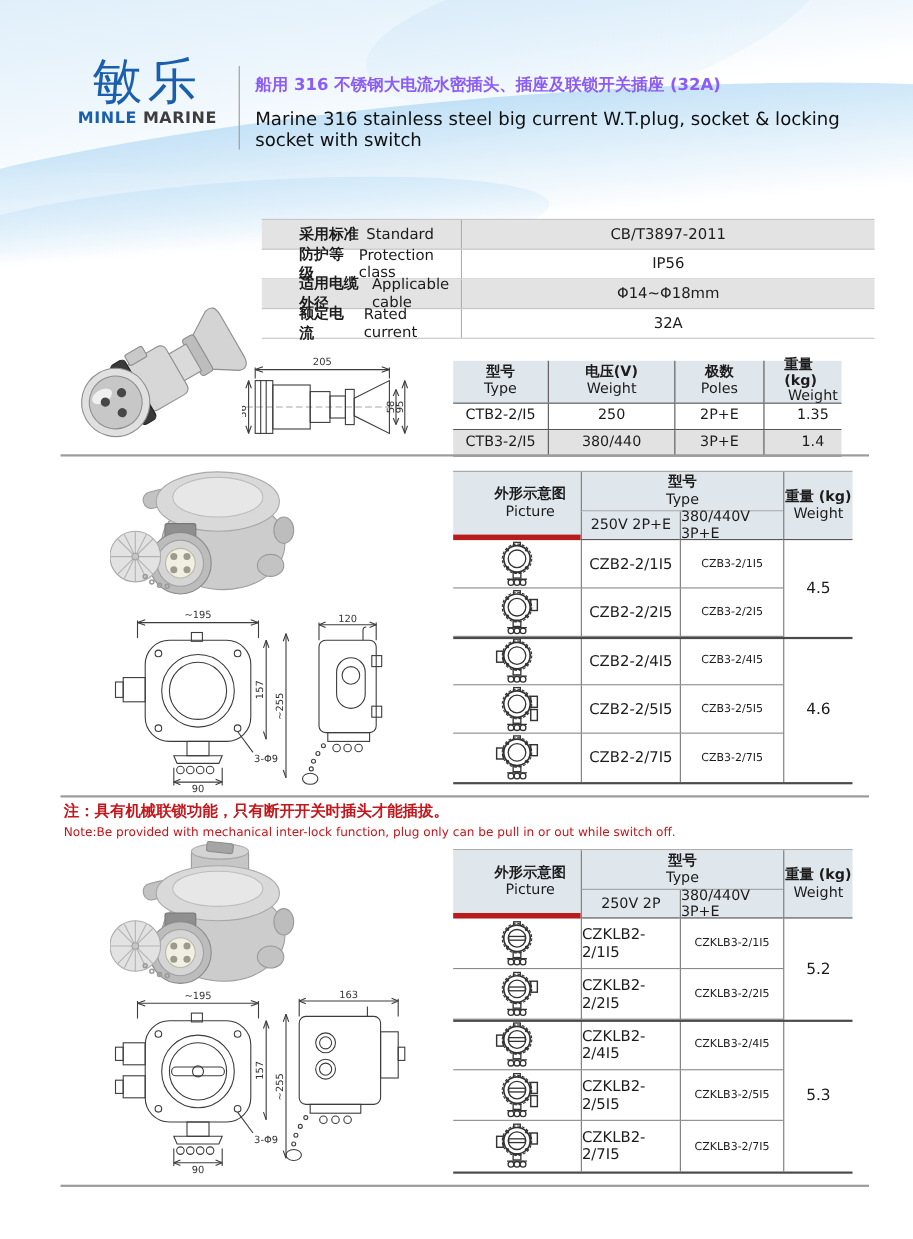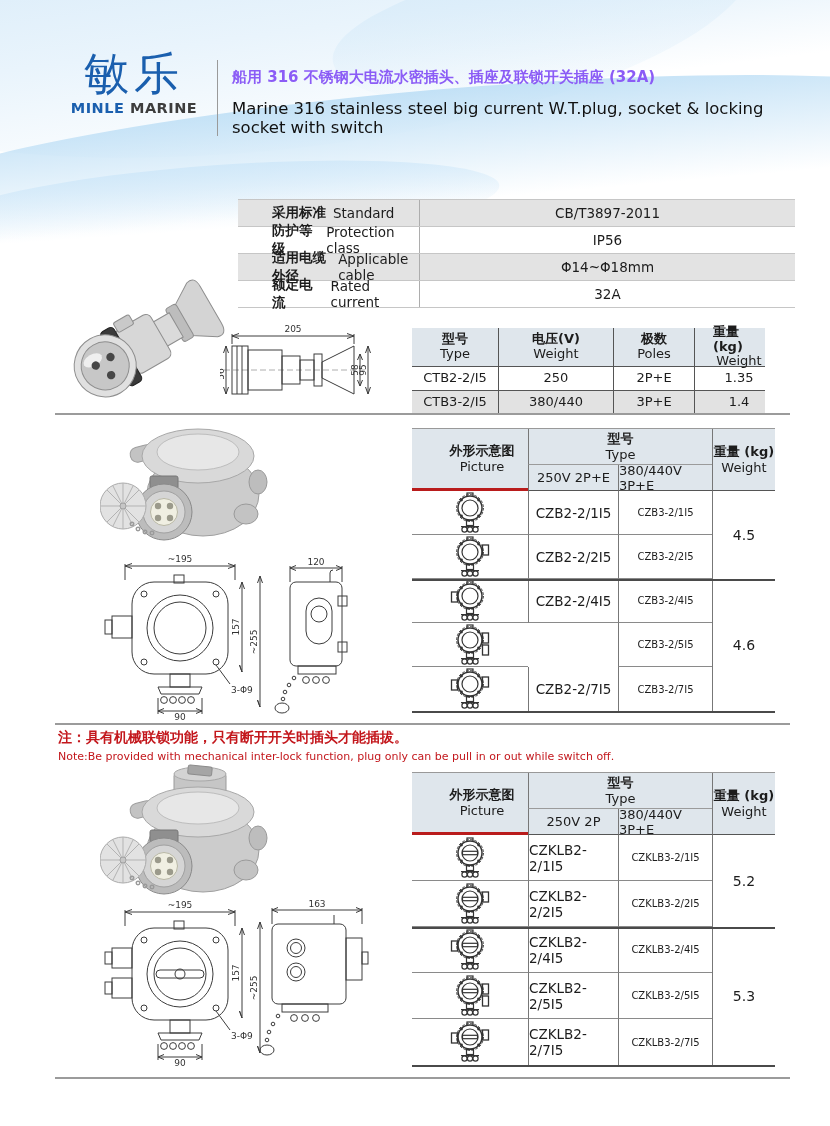--- a/index.html
+++ b/index.html
@@ -44,21 +44,21 @@
   
   .sec-div{position:absolute;left:55px;width:735px;height:2px;background:#9b9b9b;}
   
   .gtab{position:absolute;left:412px;display:grid;grid-template-columns:116px 90px 94px 63px;
         font-size:13px;border-top:1px solid #999;border-bottom:2px solid #4a4a4a;}
   .t2{top:428px;grid-template-rows:36px 26px repeat(5,44px);}
   .t3{top:772px;grid-template-rows:36px 26px repeat(5,46px);}
   .gtab .cell{display:flex;align-items:center;justify-content:center;}
   .gtab .col{flex-direction:column;line-height:1.2;}
   .gtab .h{background:#dfe6ec;}
-  .h-pic{grid-area:1/1/3/2;border-bottom:3px solid #b91c1c;padding-left:24px;}
+  .h-pic{grid-area:1/1/3/2;border-bottom:5px solid #b91c1c;padding-left:24px;}
   .h-type{grid-area:1/2/2/4;border-left:1px solid #777;border-bottom:1px solid #9b9b9b;}
   .h-sub1{grid-area:2/2/3/3;border-left:1px solid #777;border-bottom:1px solid #555;font-weight:normal;}
   .h-sub2{grid-area:2/3/3/4;border-left:1px solid #777;border-bottom:1px solid #555;font-weight:normal;}
   .h-wt{grid-area:1/4/3/5;border-left:1px solid #777;border-bottom:1px solid #555;}
   .gtab .bpic{grid-column:1/2;border-bottom:1px solid #8a8a8a;}
   .gtab .bm1{grid-column:2/3;border-left:1px solid #777;border-bottom:1px solid #8a8a8a;font-size:13.5px;}
   .gtab .bm2{grid-column:3/4;border-left:1px solid #777;border-bottom:1px solid #8a8a8a;font-size:10px;}
   .gtab .r5{border-bottom:none;}
   .wt1{grid-area:3/4/5/5;border-left:1px solid #777;font-size:14px;}
   .wt2{grid-area:5/4/8/5;border-left:1px solid #777;font-size:14px;}
@@ -383,20 +383,21 @@
 
     <div class="cell bpic" style="grid-row:6">
         <svg class="rowicon v5" viewBox="0 0 40 42">
           <use href="#sockBase"></use>
           <rect class="tab tab-l1" x="1.5" y="12" width="6" height="10"></rect>
           <rect class="tab tab-r1" x="32.5" y="9" width="6" height="10"></rect>
           <rect class="tab tab-r2" x="32.5" y="21" width="6" height="10"></rect>
           <rect class="handle" x="12.5" y="14.3" width="15" height="3.4"></rect>
         </svg>
       </div>
+    <div class="cell bm1" style="grid-row:6">CZB2-2/5I5</div>
     <div class="cell bm2" style="grid-row:6">CZB3-2/5I5</div>
 
     <div class="cell bpic r5" style="grid-row:7">
         <svg class="rowicon v7" viewBox="0 0 40 42">
           <use href="#sockBase"></use>
           <rect class="tab tab-l1" x="1.5" y="12" width="6" height="10"></rect>
           <rect class="tab tab-r1" x="32.5" y="9" width="6" height="10"></rect>
           <rect class="tab tab-r2" x="32.5" y="21" width="6" height="10"></rect>
           <rect class="handle" x="12.5" y="14.3" width="15" height="3.4"></rect>
         </svg>

